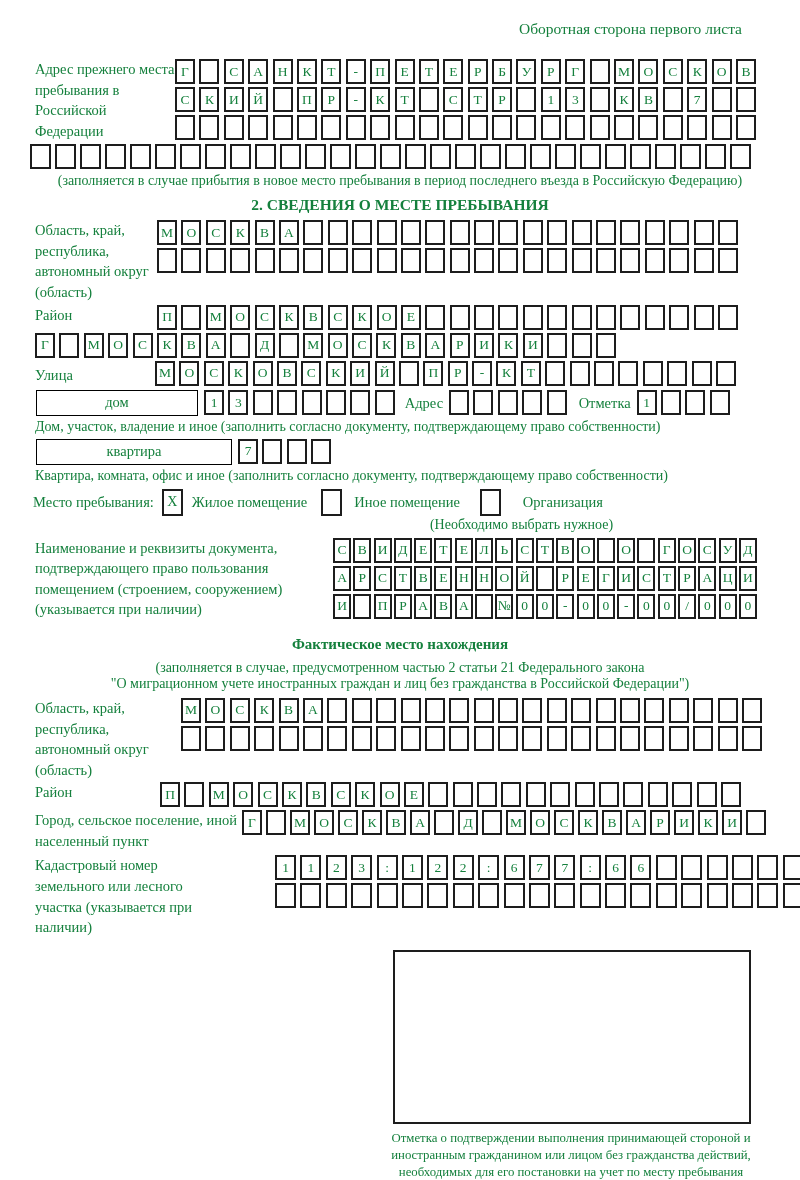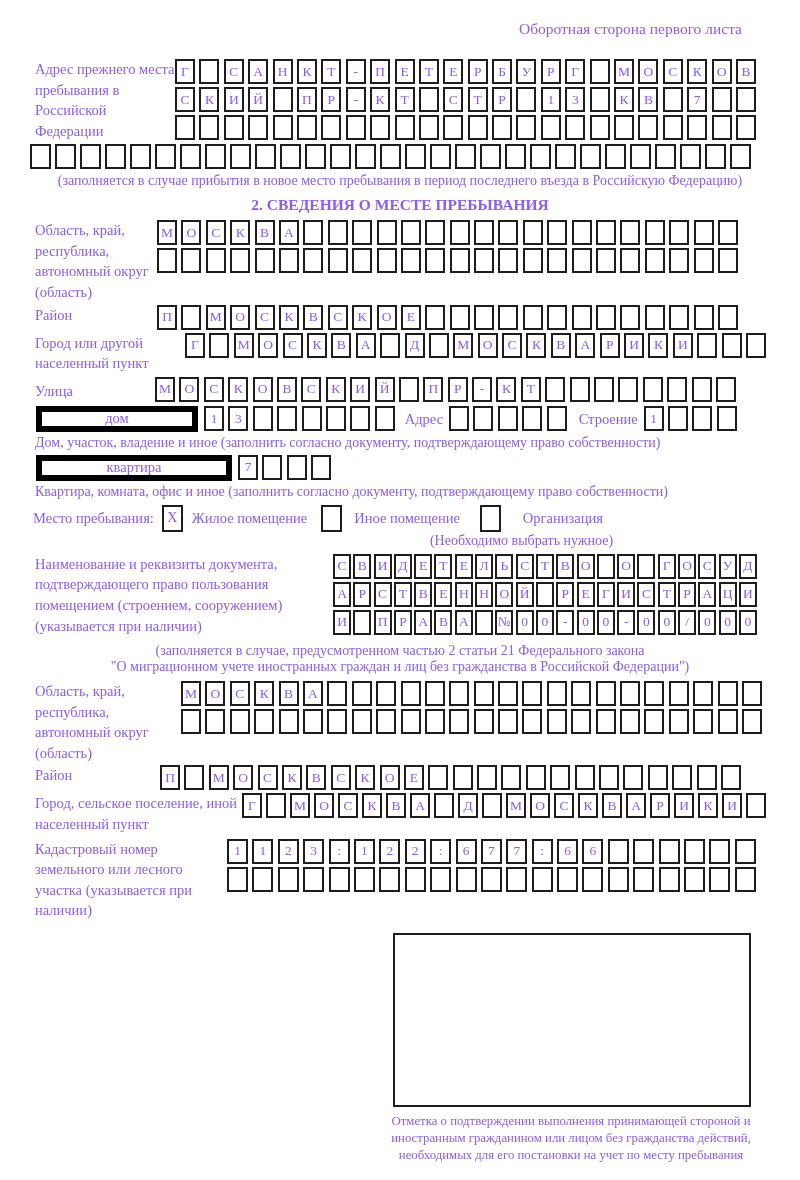--- a/index.html
+++ b/index.html
@@ -1,19 +1,19 @@
 <!DOCTYPE html>
 <html><head>
 <meta charset="utf-8">
 <style>
   html,body{margin:0;padding:0;background:#fff;}
   .page{
     position:relative;
     width:800px;height:1180px;
-    background:#fff;color:#8b5cf6;
+    background:#fff;color:#15803d;
     font-family:"Liberation Serif","DejaVu Serif",serif;
     overflow:hidden;
   }
   .hdr{
     text-align:right;
     padding:20px 58px 0 0;
     font-size:15.5px;
   }
   .formline{display:flex;align-items:flex-start;}
   .lbl{font-size:14.5px;line-height:1.42;flex:none;}
@@ -25,21 +25,21 @@
     font-size:13.5px;background:#fff;
   }
   .row29{gap:4px;}   .row29 .cell{width:21px;}
   .rowdoc{gap:2.3px;} .rowdoc .cell{width:18px;}
   .rowkad{gap:4.4px;} .rowkad .cell{width:21px;}
   .rowg2{gap:4px;}
   .caption{font-size:14px;text-align:center;}
   .sect-title{font-size:15.5px;font-weight:bold;text-align:center;}
   .labelbox{
     flex:none;display:flex;align-items:center;justify-content:center;
-    height:26px;border:6px solid #000000;box-sizing:border-box;font-size:14.5px;
+    height:26px;border:1px solid #000000;box-sizing:border-box;font-size:14.5px;
   }
   .inline-lbl{font-size:14.5px;line-height:26px;flex:none;}
   .chk{
     flex:none;display:inline-flex;align-items:center;justify-content:center;
     width:21px;height:27px;border:2px solid #1d1d1d;box-sizing:border-box;
     font-size:14px;
   }
   .stamp{
     margin:6px 0 0 393px;width:358px;height:174px;
     border:2px solid #1d1d1d;box-sizing:border-box;
@@ -253,21 +253,20 @@
         <span class="cell"></span>
         <span class="cell"></span>
         <span class="cell"></span>
         <span class="cell"></span>
         <span class="cell"></span>
         <span class="cell"></span>
       </div>
   </div>
 
   <div class="formline" style="margin:3px 0 0 35px;">
-    <div class="lbl" style="width:150px;">Город или другой населенный пункт</div>
     <div class="cellrow">
         <span class="cell">Г</span>
         <span class="cell"></span>
         <span class="cell">М</span>
         <span class="cell">О</span>
         <span class="cell">С</span>
         <span class="cell">К</span>
         <span class="cell">В</span>
         <span class="cell">А</span>
         <span class="cell"></span>
@@ -332,21 +331,21 @@
         <span class="cell"></span>
       </div>
     <div class="inline-lbl" style="margin:0 6px 0 10px;">Адрес</div>
     <div class="cellrow">
         <span class="cell"></span>
         <span class="cell"></span>
         <span class="cell"></span>
         <span class="cell"></span>
         <span class="cell"></span>
       </div>
-    <div class="inline-lbl" style="margin:0 6px 0 12px;">Строение</div>
+    <div class="inline-lbl" style="margin:0 6px 0 12px;">Отметка</div>
     <div class="cellrow">
         <span class="cell">1</span>
         <span class="cell"></span>
         <span class="cell"></span>
         <span class="cell"></span>
       </div>
   </div>
   <div class="caption" style="margin-top:3px;text-align:left;margin-left:35px;">Дом, участок, владение и иное (заполнить согласно документу, подтверждающему право собственности)</div>
 
   <div class="formline" style="margin:4px 0 0 36px;align-items:flex-start;">
@@ -439,20 +438,21 @@
           <span class="cell">0</span>
           <span class="cell">0</span>
           <span class="cell">/</span>
           <span class="cell">0</span>
           <span class="cell">0</span>
           <span class="cell">0</span>
         </div>
     </div>
   </div>
 
+  <div class="sect-title" style="margin-top:16px;font-size:15px;">Фактическое место нахождения</div>
   <div class="caption" style="margin-top:7px;">(заполняется в случае, предусмотренном частью 2 статьи 21 Федерального закона</div>
   <div class="caption">"О миграционном учете иностранных граждан и лиц без гражданства в Российской Федерации")</div>
 
   <div class="formline" style="margin:6px 0 0 35px;">
     <div class="lbl" style="width:146px;">Область, край, республика, автономный округ (область)</div>
     <div class="cellcol">
       <div class="cellrow">
           <span class="cell">М</span>
           <span class="cell">О</span>
           <span class="cell">С</span>
@@ -558,21 +558,21 @@
         <span class="cell">В</span>
         <span class="cell">А</span>
         <span class="cell">Р</span>
         <span class="cell">И</span>
         <span class="cell">К</span>
         <span class="cell">И</span>
         <span class="cell"></span>
       </div>
   </div>
 
-  <div class="formline" style="margin:4px 0 12px 35px;">
+  <div class="formline" style="margin:4px 0 12px 35px;gap:48px;">
     <div class="lbl" style="width:192px;">Кадастровый номер земельного или лесного участка (указывается при наличии)</div>
     <div class="cellcol">
       <div class="cellrow rowkad">
           <span class="cell">1</span>
           <span class="cell">1</span>
           <span class="cell">2</span>
           <span class="cell">3</span>
           <span class="cell">:</span>
           <span class="cell">1</span>
           <span class="cell">2</span>

